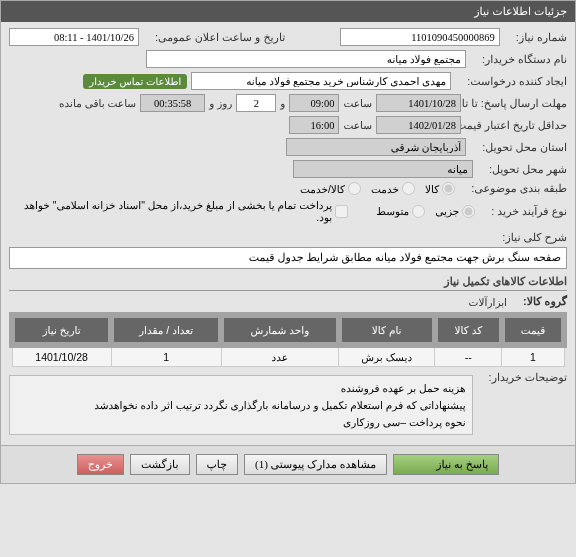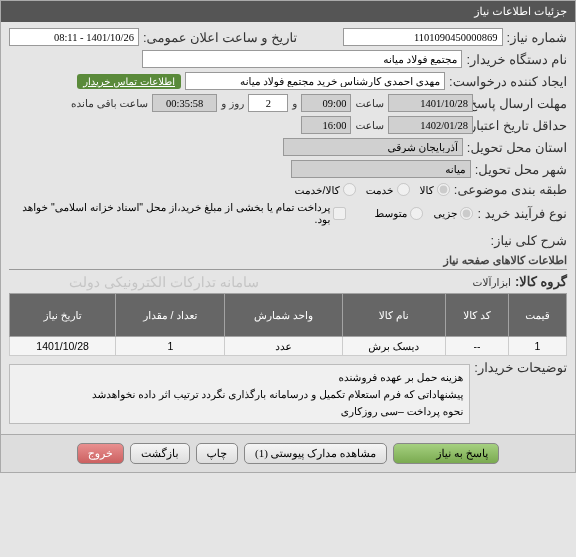--- a/index.html
+++ b/index.html
@@ -24,23 +24,24 @@
 .form-body {
   padding: 6px 8px;
 }
 .row {
   display: flex;
   align-items: center;
   margin-bottom: 4px;
   gap: 4px;
 }
 .label {
-  font-size: 13px;
+  font-size: 11px;
   color: #333;
   white-space: nowrap;
+  margin-left: 12px;
 }
 .input {
   background: #fff;
   border: 1px solid #999;
   padding: 2px 4px;
   font-size: 10.5px;
   height: 18px;
   font-family: Tahoma;
 }
 .input.gray {
@@ -51,21 +52,20 @@
   color: #333;
   text-align: center;
 }
 .link-badge {
   background: #5a8a3a;
   color: #fff;
   padding: 2px 6px;
   border-radius: 3px;
   font-size: 10px;
   cursor: pointer;
-  text-decoration: underline;
 }
 .radio-group {
   display: flex;
   gap: 10px;
   align-items: center;
 }
 .radio-item {
   display: flex;
   align-items: center;
   gap: 3px;
@@ -98,22 +98,22 @@
 }
 table.data {
   width: 100%;
   border-collapse: collapse;
   font-size: 10.5px;
   margin-top: 4px;
 }
 table.data th {
   background: #666;
   color: #fff;
-  border: 1px solid #a3a3a3;
-  padding: 15px 4px;
+  border: 6px solid #a3a3a3;
+  padding: 6px 4px;
   font-weight: normal;
 }
 table.data td {
   background: #f5f5f5;
   border: 1px solid #ccc;
   padding: 3px 4px;
   text-align: center;
 }
 .desc-box {
   background: #f0f0f0;
@@ -127,21 +127,21 @@
   display: flex;
   gap: 6px;
   padding: 8px;
   justify-content: center;
   background: #ddd;
   border-top: 1px solid #aaa;
 }
 .btn {
   background: linear-gradient(#f5f5f5,#ddd);
   border: 1px solid #888;
-  border-radius: 5px;
+  border-radius: 0;
   padding: 3px 10px;
   font-size: 11px;
   font-family: Tahoma;
   cursor: pointer;
 }
 .btn.green { background: linear-gradient(#a5d080,#7aaa50); padding-left: 42px; }
 .btn.red { background: linear-gradient(#e89090,#cc6060); color:#fff; }
 .spacer { flex: 1; }
 </style>
 </head>
@@ -231,29 +231,29 @@
           </label>
       </div>
       <label class="radio-item" style="margin-right:24px">
         <input type="checkbox" disabled="" style="">
         <span>پرداخت تمام یا بخشی از مبلغ خرید،از محل "اسناد خزانه اسلامی" خواهد بود.</span>
       </label>
     </div>
 
     <div style="margin-top:8px">
       <div class="label" style="font-weight:normal;margin-bottom:3px">شرح کلی نیاز:</div>
-    </div>
-
-    <div class="section-title">اطلاعات کالاهای صفحه نیاز</div>
+      <div class="big-input">صفحه سنگ برش  جهت مجتمع فولاد میانه مطابق شرایط جدول قیمت</div>
+    </div>
+
+    <div class="section-title">اطلاعات کالاهای تکمیل نیاز</div>
 
     <div class="row" style="position:relative">
       <span class="label" style="font-weight:bold">گروه کالا:</span>
       <span class="small-label">ابزارآلات</span>
       <div class="spacer"></div>
-      <span class="watermark" style="position:absolute;left:60px;top:-2px;font-size:14px">سامانه تدارکات الکترونیکی دولت</span>
     </div>
 
     <table class="data">
       <thead>
           <tr id="thead-row">
             <th>قیمت</th>
             <th>کد کالا</th>
             <th>نام کالا</th>
             <th>واحد شمارش</th>
             <th>تعداد / مقدار</th>

